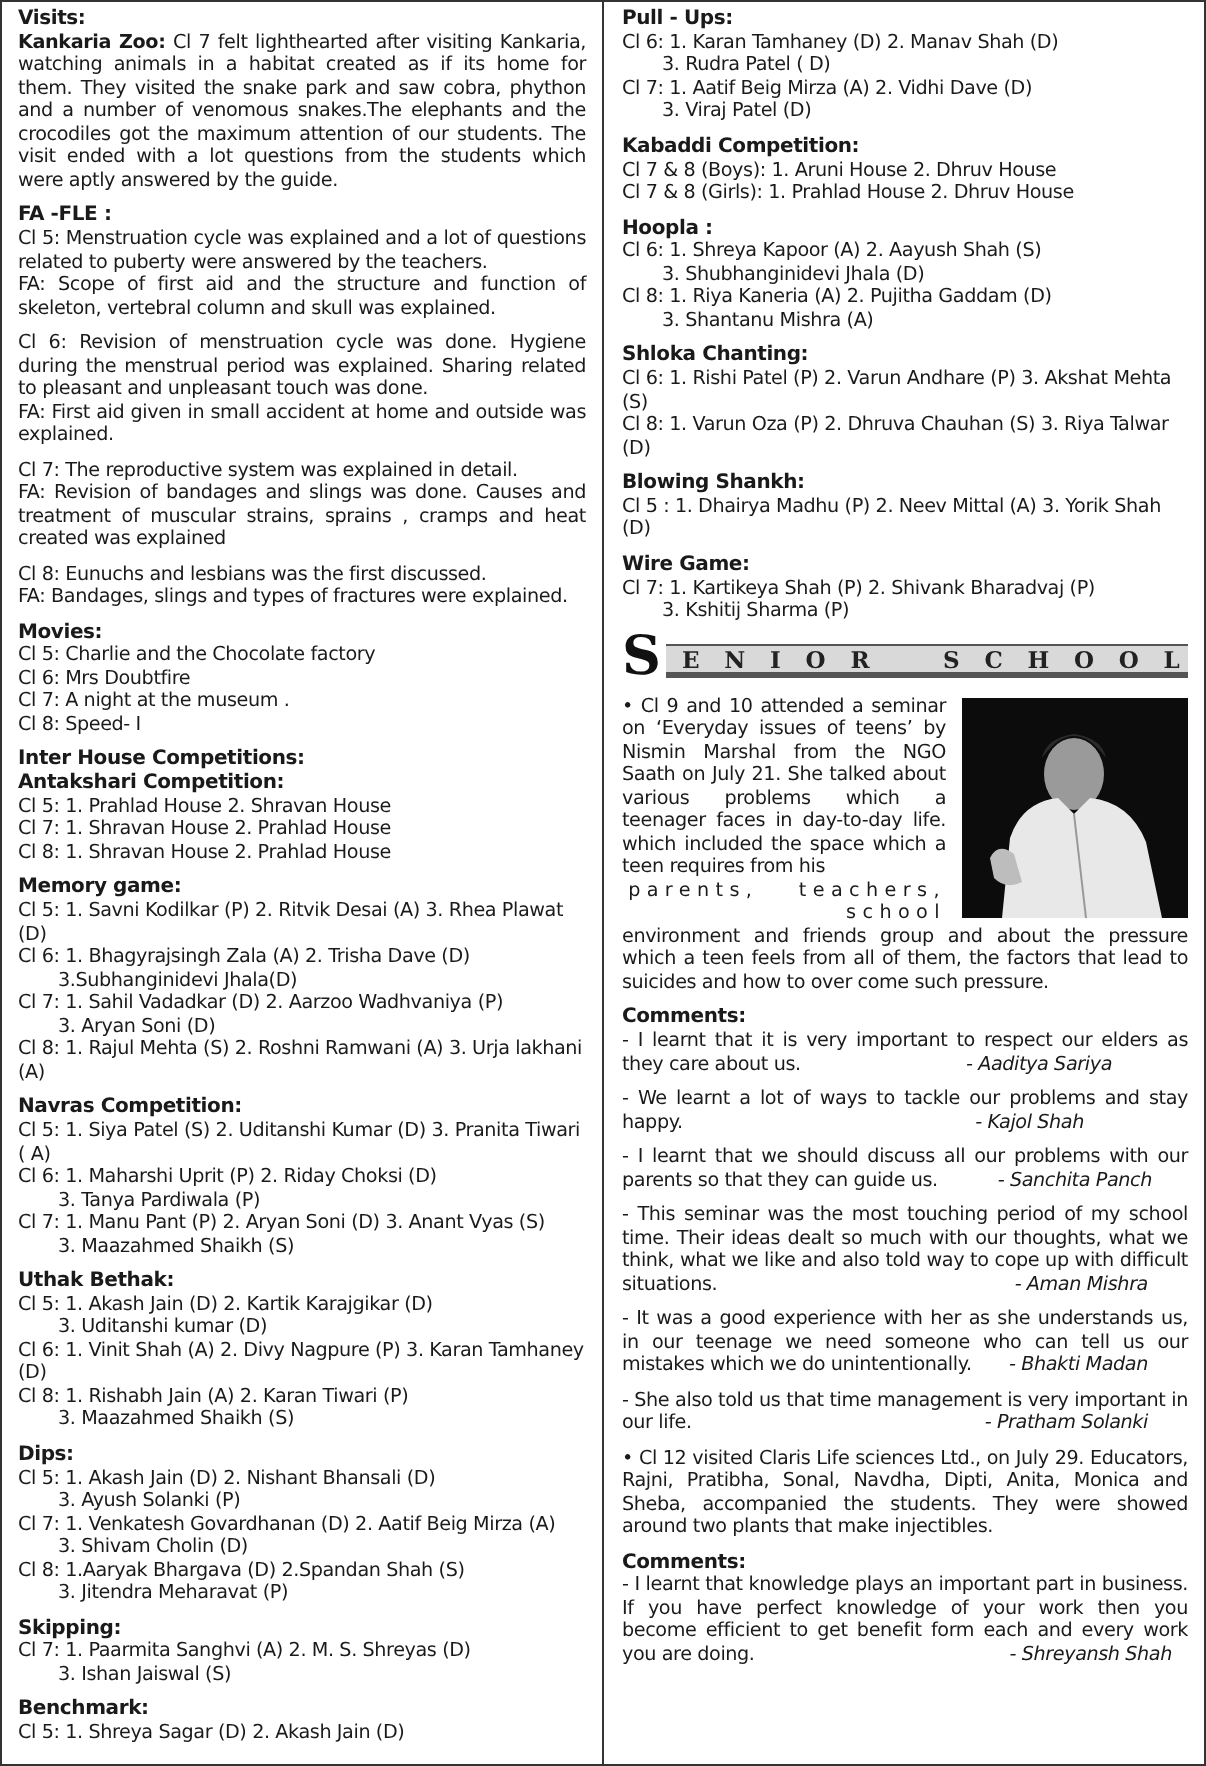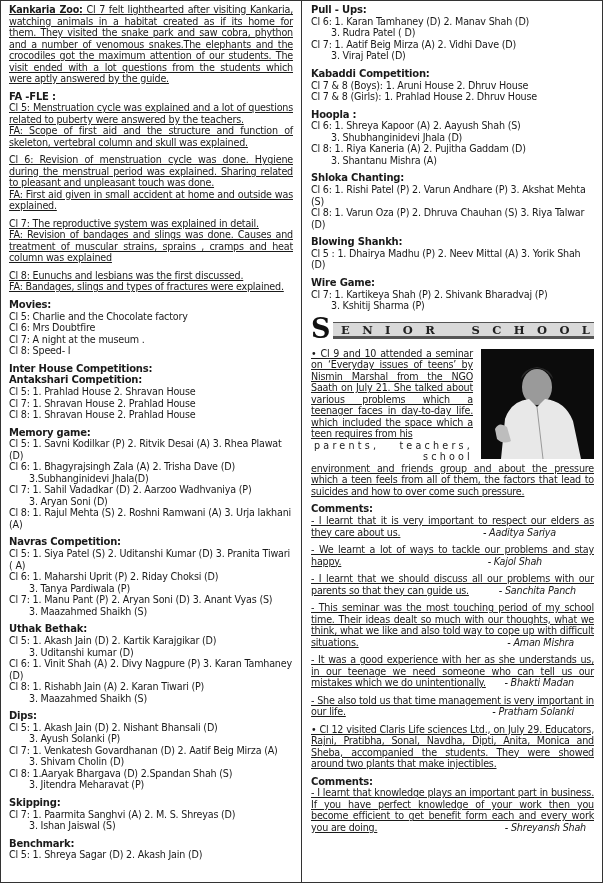--- a/index.html
+++ b/index.html
@@ -6,21 +6,21 @@
   html, body { width: 603px; height: 883px; background: #fff; overflow: hidden; }
   body { font-family: "DejaVu Sans", sans-serif; color: #1a1a1a; }
   .page {
     position: relative; width: 603px; height: 883px;
     border: 1.5px solid #333; display: flex;
   }
   .col { height: 100%; overflow: hidden; }
   .col-left { width: 302px; padding: 3px 8px 0 8px; border-right: 1.5px solid #333; }
   .col-right { width: 301px; padding: 3px 8px 0 9px; }
   .txt { font-size: 9.6px; line-height: 11.5px; letter-spacing: -0.2px; }
-  .just { text-align: justify; text-decoration: underline; }
+  .just { text-align: justify; }
   .h { font-weight: bold; font-size: 10px; line-height: 11.8px; letter-spacing: -0.2px; }
   .blk { margin-bottom: 6px; }
   .ind { padding-left: 20px; }
   .b { font-weight: bold; }
   .sig { display: block; text-align: right; font-style: italic; padding-right: 38px; margin-top: -11.5px; }
   .clear:after { content: ""; display: block; clear: both; }
 
   .senior-head { position: relative; height: 24px; margin: 6px 0 6px 0; }
   .senior-bar {
     position: absolute; left: 18px; right: 0; top: 4px; height: 17px;
@@ -41,36 +41,37 @@
   .wide { letter-spacing: 3.2px; word-spacing: 14px; text-align: right; }
 </style>
 </head>
 <body>
 
 <div class="page">
 
   <div class="col col-left">
 
     <div class="blk">
+      <div class="h">Visits:</div>
       <div class="txt just"><span class="b">Kankaria Zoo:</span><span> Cl 7 felt lighthearted after visiting Kankaria, watching animals in a habitat created as if its home for them. They visited the snake park and saw cobra, phython and a number of venomous snakes.The elephants and the crocodiles got the maximum attention of our students. The visit ended with a lot questions from the students which were aptly answered by the guide.</span></div>
     </div>
 
     <div>
       <div class="h">FA -FLE :</div>
       <div class="txt just blk">
         <div>Cl 5: Menstruation cycle was explained and a lot of questions related to puberty were answered by the teachers.</div>
         <div>FA: Scope of first aid and the structure and function of skeleton, vertebral column and skull was explained.</div>
       </div>
       <div class="txt just blk">
         <div>Cl 6: Revision of menstruation cycle was done. Hygiene during the menstrual period was explained. Sharing related to pleasant and unpleasant touch was done.</div>
         <div>FA: First aid given in small accident at home and outside was explained.</div>
       </div>
       <div class="txt just blk">
         <div>Cl 7: The reproductive system was explained in detail.</div>
-        <div>FA: Revision of bandages and slings was done. Causes and treatment of muscular strains, sprains , cramps and heat column was explained</div>
+        <div>FA: Revision of bandages and slings was done. Causes and treatment of muscular strains, sprains , cramps and heat created was explained</div>
       </div>
       <div class="txt just blk">
         <div>Cl 8: Eunuchs and lesbians was the first discussed.</div>
         <div>FA: Bandages, slings and types of fractures were explained.</div>
       </div>
     </div>
 
     <div class="blk">
       <div class="h">Movies:</div>
       <div class="txt">Cl 5: Charlie and the Chocolate factory</div>

